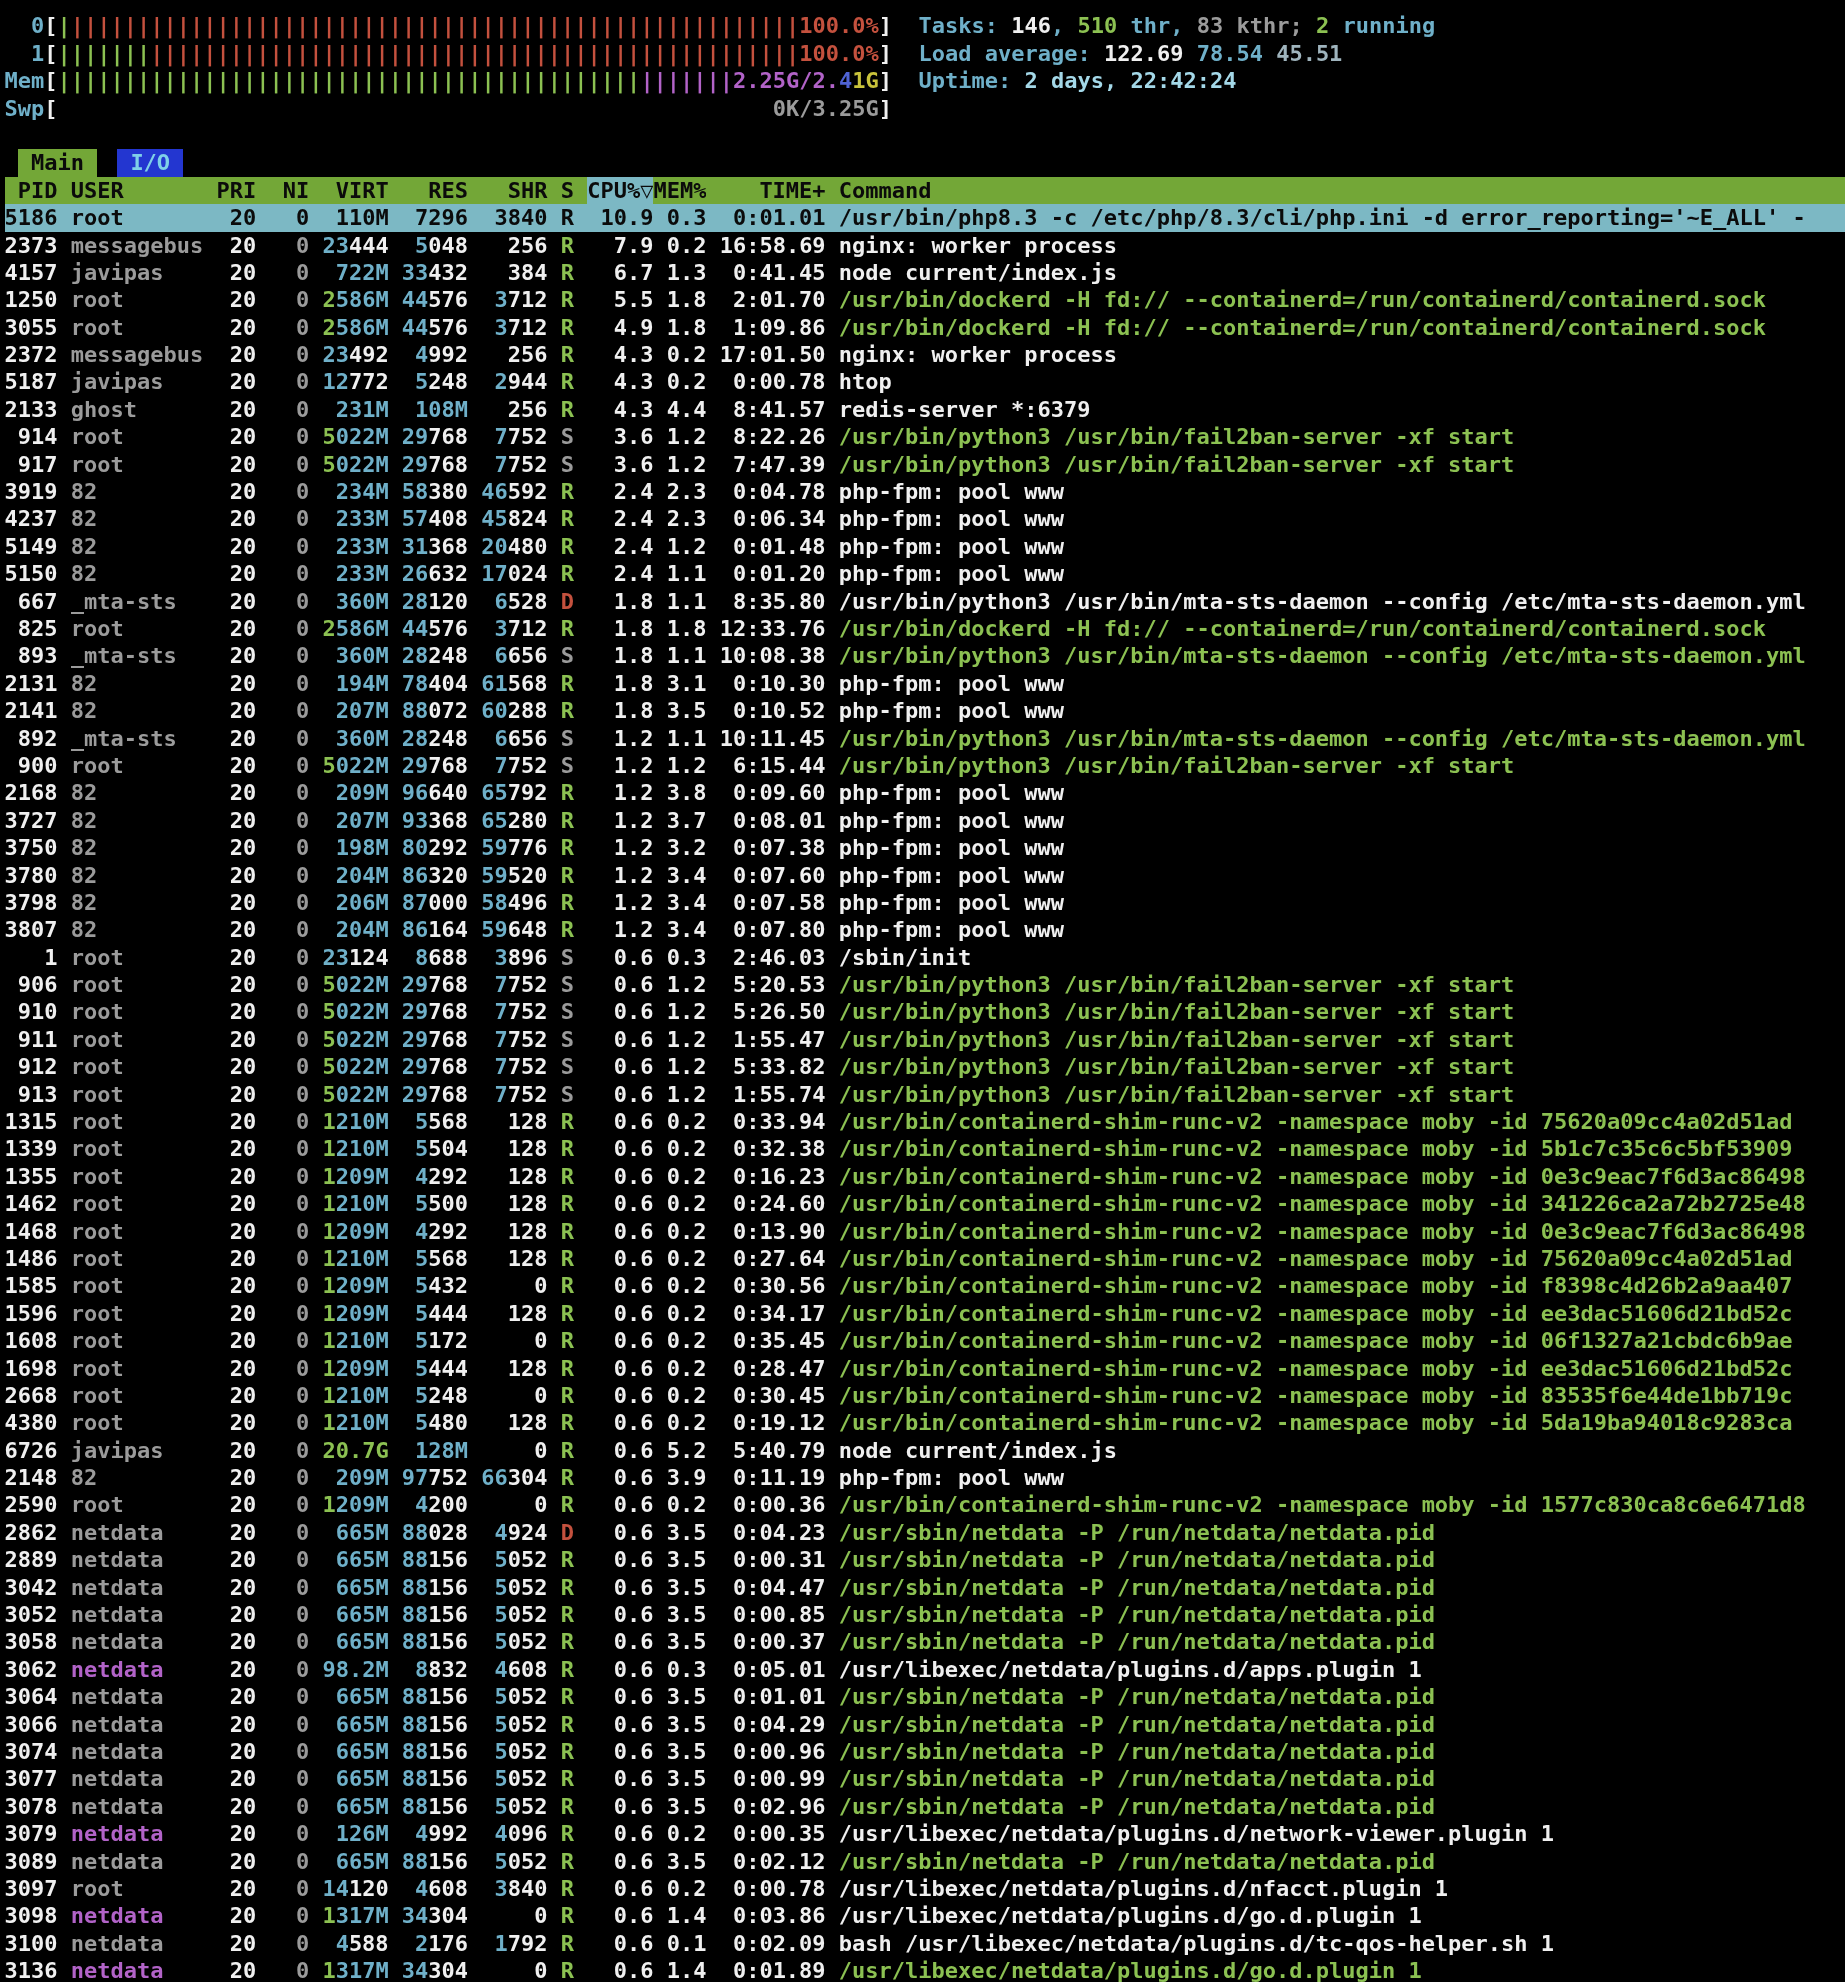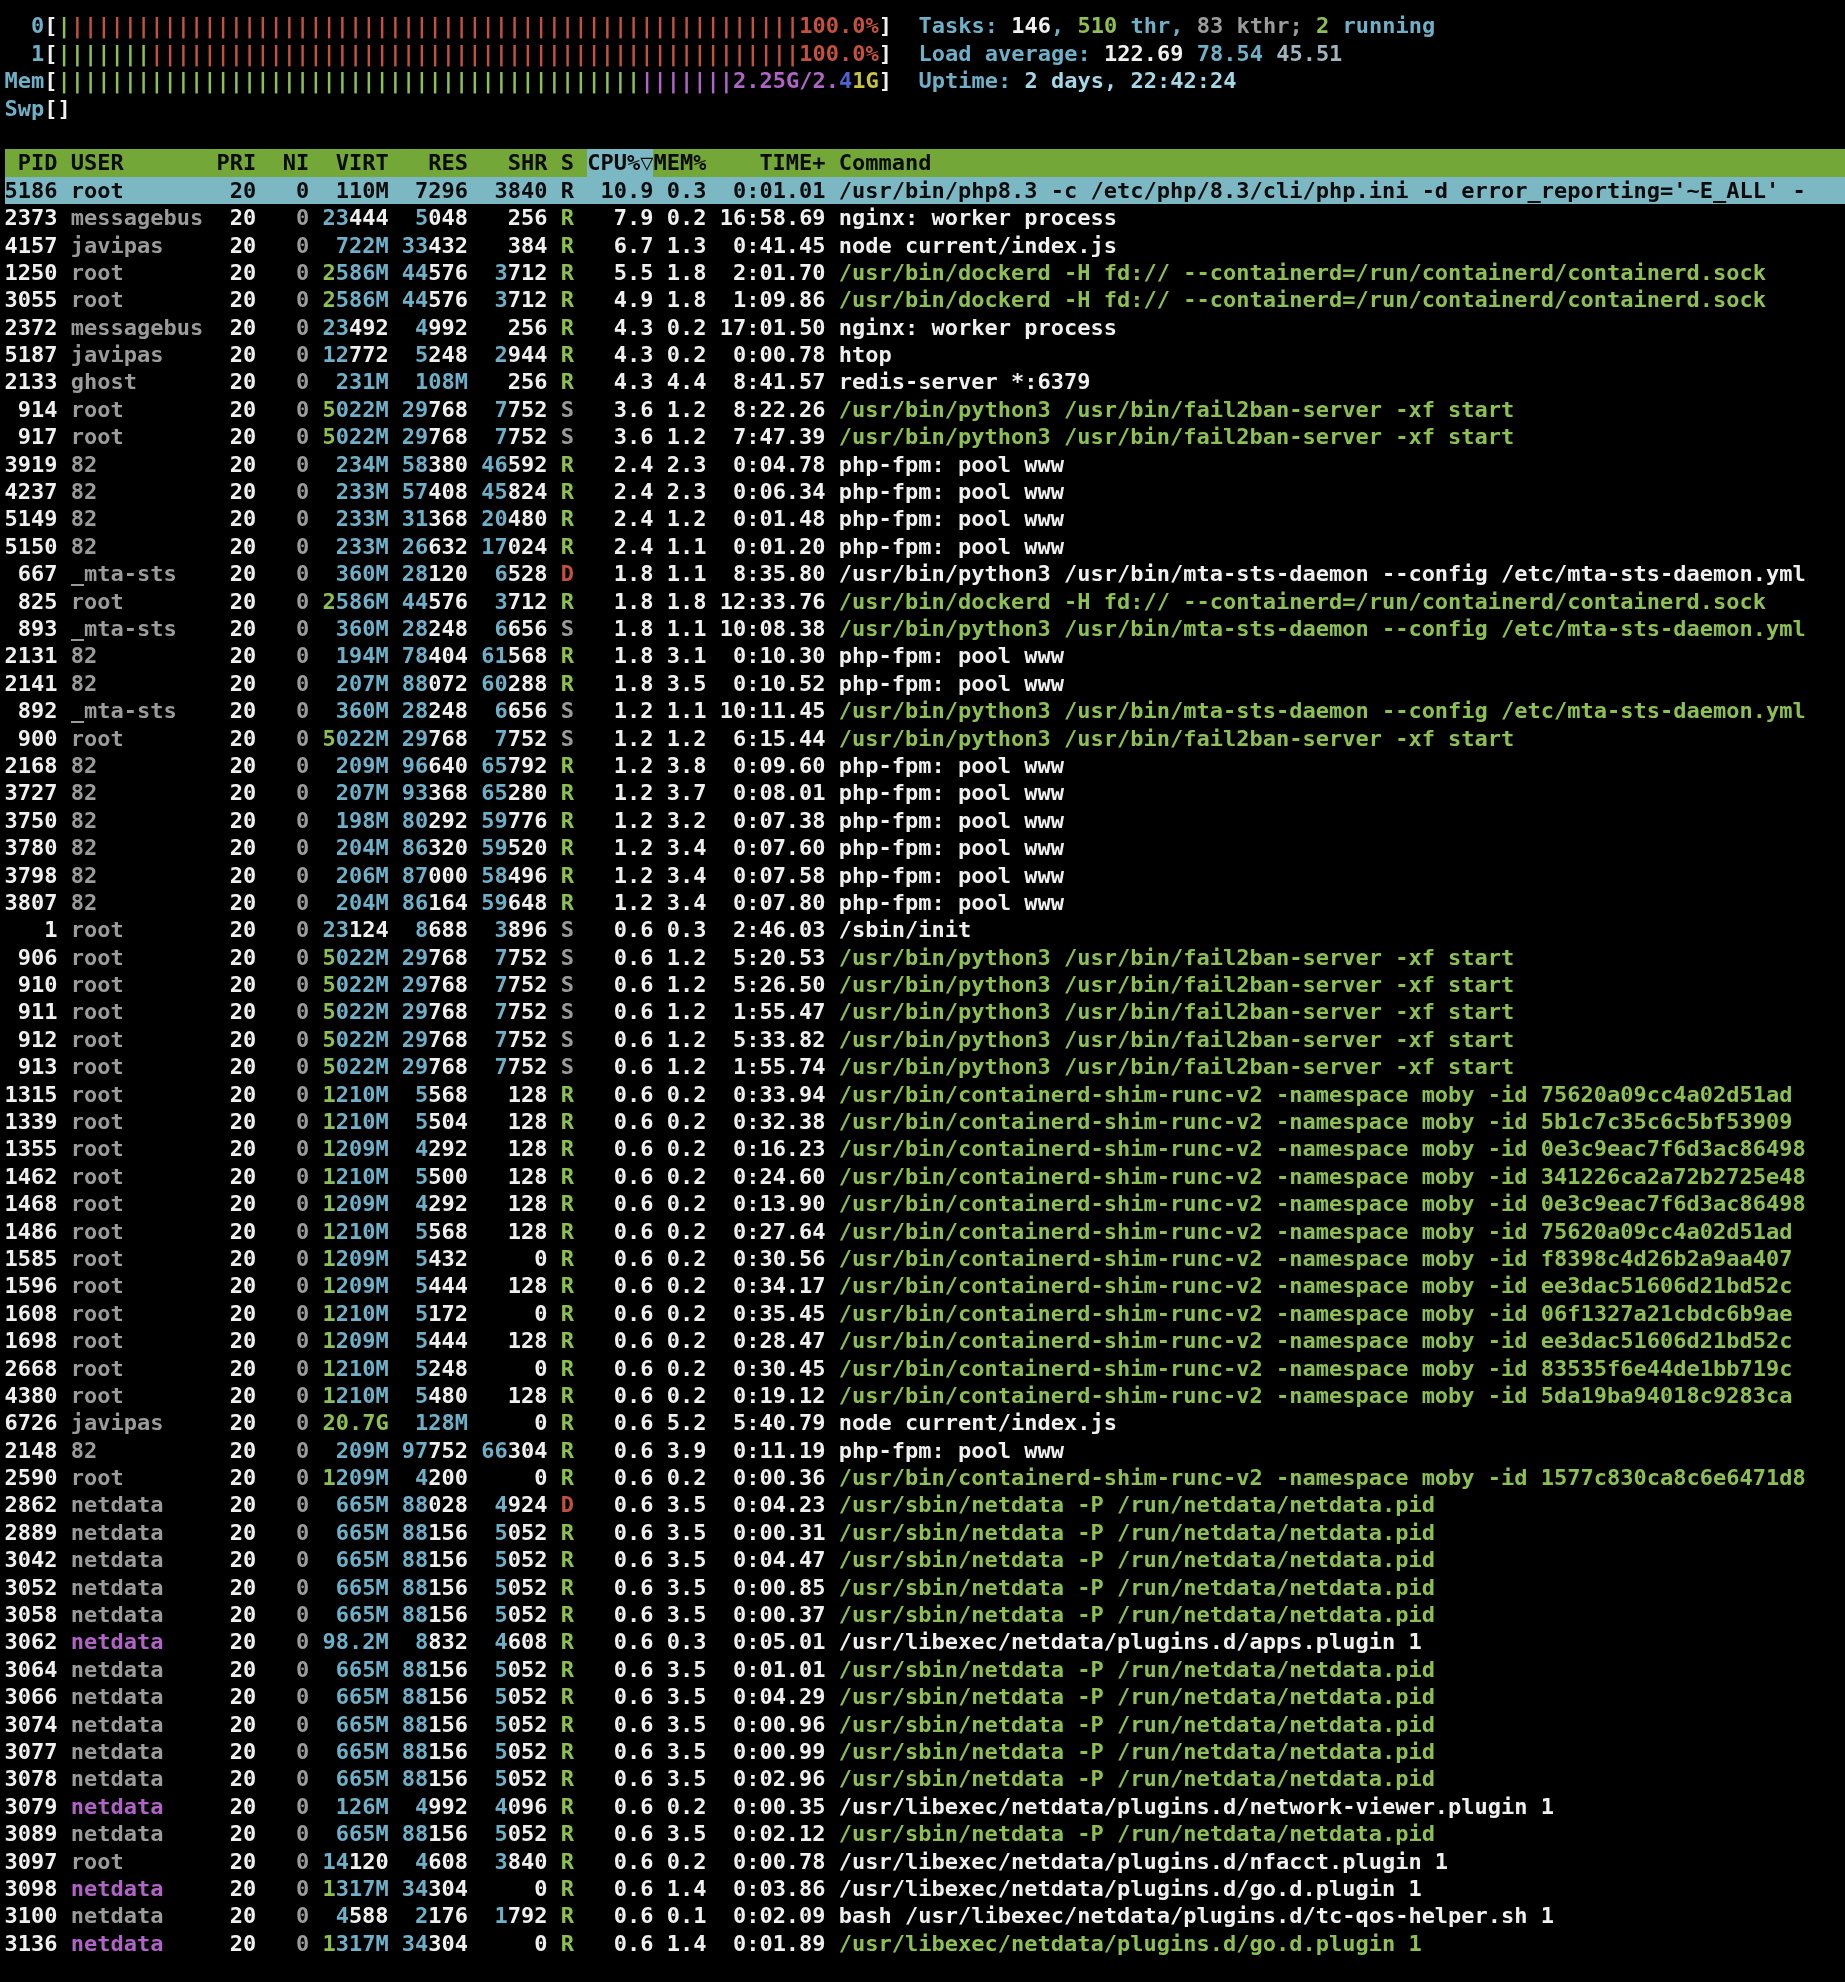--- a/index.html
+++ b/index.html
@@ -45,23 +45,27 @@
   .cmd{flex:1 1 auto;overflow:hidden;white-space:pre}
 </style>
 </head>
 <body>
 
 <div id="screen">
   <div id="meters">
       <div class="line"><span class="meter-label">0</span><span class="c-white bracket">[</span><span class="bar-inner"><span class="c-green">|</span><span class="c-red">|||||||||||||||||||||||||||||||||||||||||||||||||||||||</span><span class="bar-text"><span class="c-red">100.0%</span></span></span><span class="c-white">]</span><span class="summary-gap"> </span><span><span class="c-cyan">Tasks: </span><span class="c-white">146</span><span class="c-cyan">, </span><span class="c-green">510</span><span class="c-cyan"> thr, </span><span class="c-gray">83 kthr;</span><span class="c-cyan"> </span><span class="c-green">2</span><span class="c-cyan"> running</span></span></div>
       <div class="line"><span class="meter-label">1</span><span class="c-white bracket">[</span><span class="bar-inner"><span class="c-green">|||||||</span><span class="c-red">|||||||||||||||||||||||||||||||||||||||||||||||||</span><span class="bar-text"><span class="c-red">100.0%</span></span></span><span class="c-white">]</span><span class="summary-gap"> </span><span><span class="c-cyan">Load average: </span><span class="c-white">122.69 </span><span class="c-cyan">78.54 </span><span class="c-dim">45.51</span></span></div>
       <div class="line"><span class="meter-label">Mem</span><span class="c-white bracket">[</span><span class="bar-inner"><span class="c-green">||||||||||||||||||||||||||||||||||||||||||||</span><span class="c-mag">|||||||</span><span class="bar-text"><span class="c-mag">2.25G/2.</span><span class="c-blue">4</span><span class="c-yellow">1G</span></span></span><span class="c-white">]</span><span class="summary-gap"> </span><span><span class="c-cyan">Uptime: </span><span class="c-bcyan">2 days, 22:42:24</span></span></div>
-      <div class="line"><span class="meter-label">Swp</span><span class="c-white bracket">[</span><span class="c-white">]</span></div>
+      <div class="line"><span class="meter-label">Swp</span><span class="c-white bracket">[</span><span class="bar-inner"><span class="bar-text"><span class="c-gray">0K/3.25G</span></span></span><span class="c-white">]</span></div>
     </div>
   <div class="line"> </div>
+  <div class="line" id="tabs-line">
+    <span class="tab tab-main">Main</span>
+    <span class="tab tab-io">I/O</span>
+  </div>
   <div class="line hdr" id="table-header"><span class="cell r" style="width: 4ch;">PID</span><span class="g1"> </span><span class="cell l" style="width: 10ch;">USER</span><span class="g1"> </span><span class="cell r" style="width: 3ch;">PRI</span><span class="g1"> </span><span class="cell r" style="width: 3ch;">NI</span><span class="g1"> </span><span class="cell r" style="width: 5ch;">VIRT</span><span class="g1"> </span><span class="cell r" style="width: 5ch;">RES</span><span class="g1"> </span><span class="cell r" style="width: 5ch;">SHR</span><span class="g1"> </span><span class="cell l" style="width: 1ch;">S</span><span class="g1"> </span><span class="cell r sortcol" style="width: 5ch;">CPU%▽</span><span class="cell r" style="width: 4ch;">MEM%</span><span class="g1"> </span><span class="cell r" style="width: 8ch;">TIME+</span><span class="g1"> </span><span class="cell l cmd">Command</span></div>
   <div id="rows">
       <div class="line prow sel"><span class="cell r" style="width: 4ch;"><span class="c-white">5186</span></span><span class="g1"> </span><span class="cell l" style="width: 10ch;"><span class="c-gray">root</span></span><span class="g1"> </span><span class="cell r" style="width: 3ch;"><span class="c-white">20</span></span><span class="g1"> </span><span class="cell r" style="width: 3ch;"><span class="c-gray">0</span></span><span class="g1"> </span><span class="cell r" style="width: 5ch;"><span class="c-cyan">110M</span></span><span class="g1"> </span><span class="cell r" style="width: 5ch;"><span class="c-cyan">7</span><span class="c-white">296</span></span><span class="g1"> </span><span class="cell r" style="width: 5ch;"><span class="c-cyan">3</span><span class="c-white">840</span></span><span class="g1"> </span><span class="cell l" style="width: 1ch;"><span class="c-green">R</span></span><span class="g1"> </span><span class="cell r" style="width: 5ch;"><span class="c-white">10.9</span></span><span class="cell r" style="width: 4ch;"><span class="c-white">0.3</span></span><span class="g1"> </span><span class="cell r" style="width: 8ch;"><span class="c-white">0:01.01</span></span><span class="g1"> </span><span class="cell l cmd"><span class="c-white">/usr/bin/php8.3 -c /etc/php/8.3/cli/php.ini -d error_reporting='~E_ALL' -</span></span></div>
       <div class="line prow"><span class="cell r" style="width: 4ch;"><span class="c-white">2373</span></span><span class="g1"> </span><span class="cell l" style="width: 10ch;"><span class="c-gray">messagebus</span></span><span class="g1"> </span><span class="cell r" style="width: 3ch;"><span class="c-white">20</span></span><span class="g1"> </span><span class="cell r" style="width: 3ch;"><span class="c-gray">0</span></span><span class="g1"> </span><span class="cell r" style="width: 5ch;"><span class="c-cyan">23</span><span class="c-white">444</span></span><span class="g1"> </span><span class="cell r" style="width: 5ch;"><span class="c-cyan">5</span><span class="c-white">048</span></span><span class="g1"> </span><span class="cell r" style="width: 5ch;"><span class="c-white">256</span></span><span class="g1"> </span><span class="cell l" style="width: 1ch;"><span class="c-green">R</span></span><span class="g1"> </span><span class="cell r" style="width: 5ch;"><span class="c-white">7.9</span></span><span class="cell r" style="width: 4ch;"><span class="c-white">0.2</span></span><span class="g1"> </span><span class="cell r" style="width: 8ch;"><span class="c-white">16:58.69</span></span><span class="g1"> </span><span class="cell l cmd"><span class="c-white">nginx: worker process</span></span></div>
       <div class="line prow"><span class="cell r" style="width: 4ch;"><span class="c-white">4157</span></span><span class="g1"> </span><span class="cell l" style="width: 10ch;"><span class="c-gray">javipas</span></span><span class="g1"> </span><span class="cell r" style="width: 3ch;"><span class="c-white">20</span></span><span class="g1"> </span><span class="cell r" style="width: 3ch;"><span class="c-gray">0</span></span><span class="g1"> </span><span class="cell r" style="width: 5ch;"><span class="c-cyan">722M</span></span><span class="g1"> </span><span class="cell r" style="width: 5ch;"><span class="c-cyan">33</span><span class="c-white">432</span></span><span class="g1"> </span><span class="cell r" style="width: 5ch;"><span class="c-white">384</span></span><span class="g1"> </span><span class="cell l" style="width: 1ch;"><span class="c-green">R</span></span><span class="g1"> </span><span class="cell r" style="width: 5ch;"><span class="c-white">6.7</span></span><span class="cell r" style="width: 4ch;"><span class="c-white">1.3</span></span><span class="g1"> </span><span class="cell r" style="width: 8ch;"><span class="c-white">0:41.45</span></span><span class="g1"> </span><span class="cell l cmd"><span class="c-white">node current/index.js</span></span></div>
       <div class="line prow"><span class="cell r" style="width: 4ch;"><span class="c-white">1250</span></span><span class="g1"> </span><span class="cell l" style="width: 10ch;"><span class="c-gray">root</span></span><span class="g1"> </span><span class="cell r" style="width: 3ch;"><span class="c-white">20</span></span><span class="g1"> </span><span class="cell r" style="width: 3ch;"><span class="c-gray">0</span></span><span class="g1"> </span><span class="cell r" style="width: 5ch;"><span class="c-green">2</span><span class="c-cyan">586M</span></span><span class="g1"> </span><span class="cell r" style="width: 5ch;"><span class="c-cyan">44</span><span class="c-white">576</span></span><span class="g1"> </span><span class="cell r" style="width: 5ch;"><span class="c-cyan">3</span><span class="c-white">712</span></span><span class="g1"> </span><span class="cell l" style="width: 1ch;"><span class="c-green">R</span></span><span class="g1"> </span><span class="cell r" style="width: 5ch;"><span class="c-white">5.5</span></span><span class="cell r" style="width: 4ch;"><span class="c-white">1.8</span></span><span class="g1"> </span><span class="cell r" style="width: 8ch;"><span class="c-white">2:01.70</span></span><span class="g1"> </span><span class="cell l cmd"><span class="c-green">/usr/bin/dockerd -H fd:// --containerd=/run/containerd/containerd.sock</span></span></div>
       <div class="line prow"><span class="cell r" style="width: 4ch;"><span class="c-white">3055</span></span><span class="g1"> </span><span class="cell l" style="width: 10ch;"><span class="c-gray">root</span></span><span class="g1"> </span><span class="cell r" style="width: 3ch;"><span class="c-white">20</span></span><span class="g1"> </span><span class="cell r" style="width: 3ch;"><span class="c-gray">0</span></span><span class="g1"> </span><span class="cell r" style="width: 5ch;"><span class="c-green">2</span><span class="c-cyan">586M</span></span><span class="g1"> </span><span class="cell r" style="width: 5ch;"><span class="c-cyan">44</span><span class="c-white">576</span></span><span class="g1"> </span><span class="cell r" style="width: 5ch;"><span class="c-cyan">3</span><span class="c-white">712</span></span><span class="g1"> </span><span class="cell l" style="width: 1ch;"><span class="c-green">R</span></span><span class="g1"> </span><span class="cell r" style="width: 5ch;"><span class="c-white">4.9</span></span><span class="cell r" style="width: 4ch;"><span class="c-white">1.8</span></span><span class="g1"> </span><span class="cell r" style="width: 8ch;"><span class="c-white">1:09.86</span></span><span class="g1"> </span><span class="cell l cmd"><span class="c-green">/usr/bin/dockerd -H fd:// --containerd=/run/containerd/containerd.sock</span></span></div>
       <div class="line prow"><span class="cell r" style="width: 4ch;"><span class="c-white">2372</span></span><span class="g1"> </span><span class="cell l" style="width: 10ch;"><span class="c-gray">messagebus</span></span><span class="g1"> </span><span class="cell r" style="width: 3ch;"><span class="c-white">20</span></span><span class="g1"> </span><span class="cell r" style="width: 3ch;"><span class="c-gray">0</span></span><span class="g1"> </span><span class="cell r" style="width: 5ch;"><span class="c-cyan">23</span><span class="c-white">492</span></span><span class="g1"> </span><span class="cell r" style="width: 5ch;"><span class="c-cyan">4</span><span class="c-white">992</span></span><span class="g1"> </span><span class="cell r" style="width: 5ch;"><span class="c-white">256</span></span><span class="g1"> </span><span class="cell l" style="width: 1ch;"><span class="c-green">R</span></span><span class="g1"> </span><span class="cell r" style="width: 5ch;"><span class="c-white">4.3</span></span><span class="cell r" style="width: 4ch;"><span class="c-white">0.2</span></span><span class="g1"> </span><span class="cell r" style="width: 8ch;"><span class="c-white">17:01.50</span></span><span class="g1"> </span><span class="cell l cmd"><span class="c-white">nginx: worker process</span></span></div>
       <div class="line prow"><span class="cell r" style="width: 4ch;"><span class="c-white">5187</span></span><span class="g1"> </span><span class="cell l" style="width: 10ch;"><span class="c-gray">javipas</span></span><span class="g1"> </span><span class="cell r" style="width: 3ch;"><span class="c-white">20</span></span><span class="g1"> </span><span class="cell r" style="width: 3ch;"><span class="c-gray">0</span></span><span class="g1"> </span><span class="cell r" style="width: 5ch;"><span class="c-cyan">12</span><span class="c-white">772</span></span><span class="g1"> </span><span class="cell r" style="width: 5ch;"><span class="c-cyan">5</span><span class="c-white">248</span></span><span class="g1"> </span><span class="cell r" style="width: 5ch;"><span class="c-cyan">2</span><span class="c-white">944</span></span><span class="g1"> </span><span class="cell l" style="width: 1ch;"><span class="c-green">R</span></span><span class="g1"> </span><span class="cell r" style="width: 5ch;"><span class="c-white">4.3</span></span><span class="cell r" style="width: 4ch;"><span class="c-white">0.2</span></span><span class="g1"> </span><span class="cell r" style="width: 8ch;"><span class="c-white">0:00.78</span></span><span class="g1"> </span><span class="cell l cmd"><span class="c-white">htop</span></span></div>
       <div class="line prow"><span class="cell r" style="width: 4ch;"><span class="c-white">2133</span></span><span class="g1"> </span><span class="cell l" style="width: 10ch;"><span class="c-gray">ghost</span></span><span class="g1"> </span><span class="cell r" style="width: 3ch;"><span class="c-white">20</span></span><span class="g1"> </span><span class="cell r" style="width: 3ch;"><span class="c-gray">0</span></span><span class="g1"> </span><span class="cell r" style="width: 5ch;"><span class="c-cyan">231M</span></span><span class="g1"> </span><span class="cell r" style="width: 5ch;"><span class="c-cyan">108M</span></span><span class="g1"> </span><span class="cell r" style="width: 5ch;"><span class="c-white">256</span></span><span class="g1"> </span><span class="cell l" style="width: 1ch;"><span class="c-green">R</span></span><span class="g1"> </span><span class="cell r" style="width: 5ch;"><span class="c-white">4.3</span></span><span class="cell r" style="width: 4ch;"><span class="c-white">4.4</span></span><span class="g1"> </span><span class="cell r" style="width: 8ch;"><span class="c-white">8:41.57</span></span><span class="g1"> </span><span class="cell l cmd"><span class="c-white">redis-server *:6379</span></span></div>

